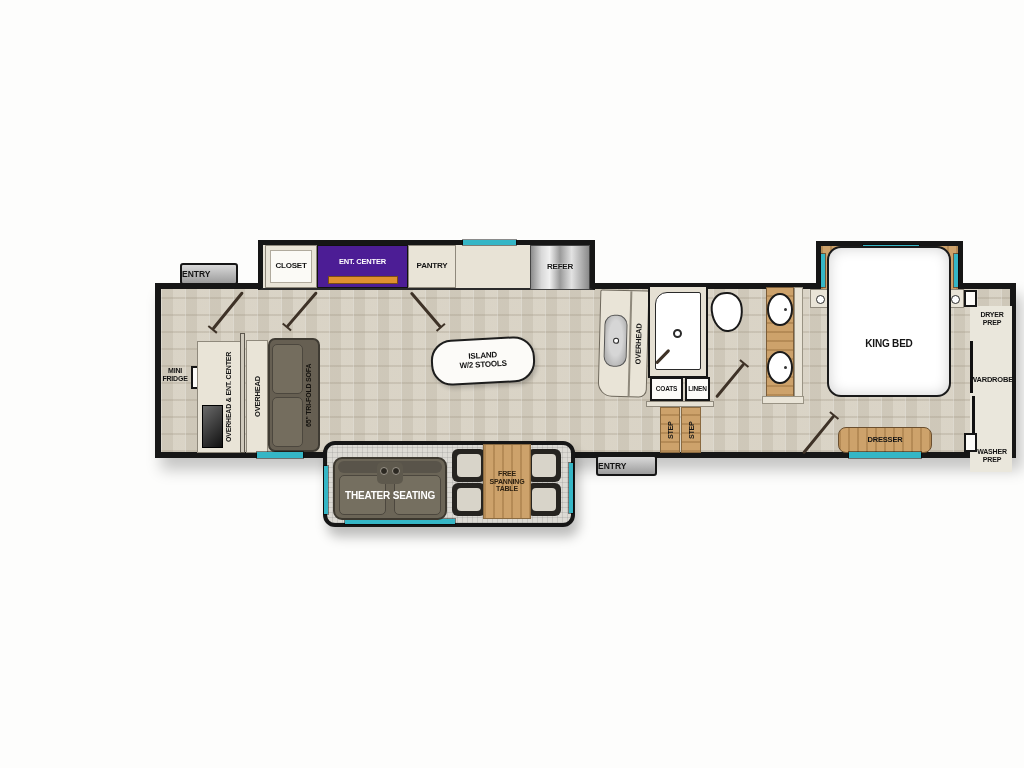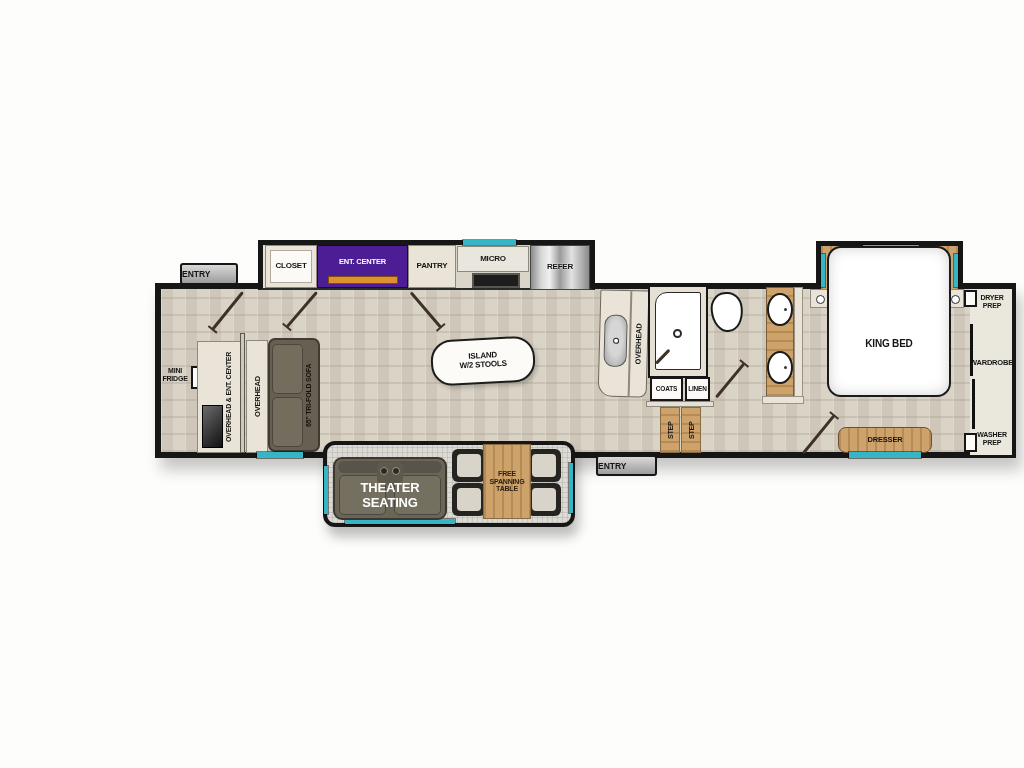--- a/index.html
+++ b/index.html
@@ -61,26 +61,20 @@
     </div>
     <div class="abs" style="left:54px;top:0;width:91px;height:43px;background:#4c1d95;border:1.5px solid #111;box-sizing:border-box;">
       <div class="abs center" style="inset:0 0 8px 0;">
           <span class="lbl white" style="font-size:7.5px;">ENT. CENTER</span>
         </div>
       <div class="abs" style="left:10px;bottom:3px;width:68px;height:6px;background:#e0912f;border:1px solid #7c4c14;"></div>
     </div>
     <div class="abs cab center" style="left:145px;top:0;width:48px;height:43px;">
       <span class="lbl">PANTRY</span>
     </div>
-    <div class="abs" style="left:193px;top:0;width:74px;height:43px;background:#d9d5c9;">
-      <div class="abs cab center" style="left:1px;top:1px;width:72px;height:26px;background:#e9e6dd;">
-        <span class="lbl">MICRO</span>
-      </div>
-      <div class="abs" style="left:16px;top:28px;width:48px;height:15px;background:#1d1d1d;border:2px solid #565656;box-sizing:border-box;"></div>
-    </div>
     <div class="abs center" style="left:267px;top:0;width:60px;height:45px;border:1.5px solid #444;box-sizing:border-box;
                 background:linear-gradient(90deg,#8c8c8c 0%,#d8d8d8 18%,#f0f0f0 32%,#9a9a9a 50%,#e2e2e2 70%,#8a8a8a 100%);">
       <span class="lbl" style="text-shadow:0 0 2px #fff;">REFER</span>
     </div>
   </div>
   <div class="abs teal" style="left:463px;top:240px;width:53px;height:5px;"></div>
 
   <div class="abs slide noborder-bottom wood-v" style="left:816px;top:241px;width:147px;height:50px;">
     <div class="abs teal" style="left:0;top:8px;width:4px;height:33px;"></div>
     <div class="abs teal" style="right:0;top:8px;width:4px;height:33px;"></div>
@@ -92,21 +86,21 @@
   </div>
   <div class="abs cab" style="left:945px;top:289px;width:19px;height:19px;">
     <div class="ring abs" style="left:5px;top:5px;width:9px;height:9px;"></div>
   </div>
 
   <div class="abs center" style="left:827px;top:246px;width:120px;height:147px;background:#ffffff;border:2.5px solid #1a1a1a;
               border-radius:14px;box-shadow:inset 0 0 14px rgba(0,0,0,.18);">
     <span class="lbl" style="font-size:10px;margin-top:45px;">KING BED</span>
   </div>
 
-  <div class="abs" style="left:970px;top:289px;width:42px;height:166px;background:#eae7dc;">
+  <div class="abs" style="left:970px;top:306px;width:42px;height:166px;background:#eae7dc;">
     <div class="abs" style="left:0;top:35px;width:3px;height:52px;background:#111;"></div>
     <div class="abs" style="left:2px;top:90px;width:3px;height:50px;background:#111;"></div>
     <div class="abs lbl" style="left:4px;top:5px;width:36px;font-size:7px;">DRYER
 PREP</div>
     <div class="abs lbl" style="left:0px;top:70px;width:42px;font-size:7.5px;">WARDROBE</div>
     <div class="abs lbl" style="left:4px;top:142px;width:36px;font-size:7px;">WASHER
 PREP</div>
   </div>
   <div class="abs whitebox" style="left:964px;top:290px;width:13px;height:17px;"></div>
   <div class="abs whitebox" style="left:964px;top:433px;width:13px;height:19px;"></div>
@@ -198,21 +192,21 @@
   <div class="abs teal" style="left:345px;top:519px;width:110px;height:5px;"></div>
 
   <div class="abs" style="left:333px;top:457px;width:114px;height:63px;background:#6b6557;border:2px solid #3c382f;border-radius:9px;box-sizing:border-box;">
     <div class="abs" style="left:3px;top:2px;width:104px;height:12px;background:#59544a;border-radius:6px;"></div>
     <div class="abs" style="left:4px;top:16px;width:47px;height:40px;background:#756f60;border:1.5px solid #4c473e;border-radius:5px;box-sizing:border-box;"></div>
     <div class="abs" style="left:59px;top:16px;width:47px;height:40px;background:#756f60;border:1.5px solid #4c473e;border-radius:5px;box-sizing:border-box;"></div>
     <div class="abs" style="left:42px;top:3px;width:26px;height:22px;background:#5e594d;border-radius:5px;"></div>
     <div class="ring abs" style="left:45px;top:8px;width:8px;height:8px;background:#2c2922;border-color:#9b958a;"></div>
     <div class="ring abs" style="left:57px;top:8px;width:8px;height:8px;background:#2c2922;border-color:#9b958a;"></div>
     <div class="abs center" style="inset:14px 0 0 0;">
-      <span class="lbl white" style="font-size:13px;">THEATER SEATING</span>
+      <span class="lbl white" style="font-size:10px;">THEATER SEATING</span>
     </div>
   </div>
 
   <div class="abs" style="left:452px;top:449px;width:34px;height:33px;background:#262420;border-radius:6px;">
     <div class="abs" style="left:5px;top:5px;width:24px;height:23px;background:#d8d4c9;border-radius:4px;"></div>
     </div>
   <div class="abs" style="left:452px;top:483px;width:34px;height:33px;background:#262420;border-radius:6px;">
     <div class="abs" style="left:5px;top:5px;width:24px;height:23px;background:#d8d4c9;border-radius:4px;"></div>
     </div>
   <div class="abs" style="left:527px;top:449px;width:34px;height:33px;background:#262420;border-radius:6px;">

